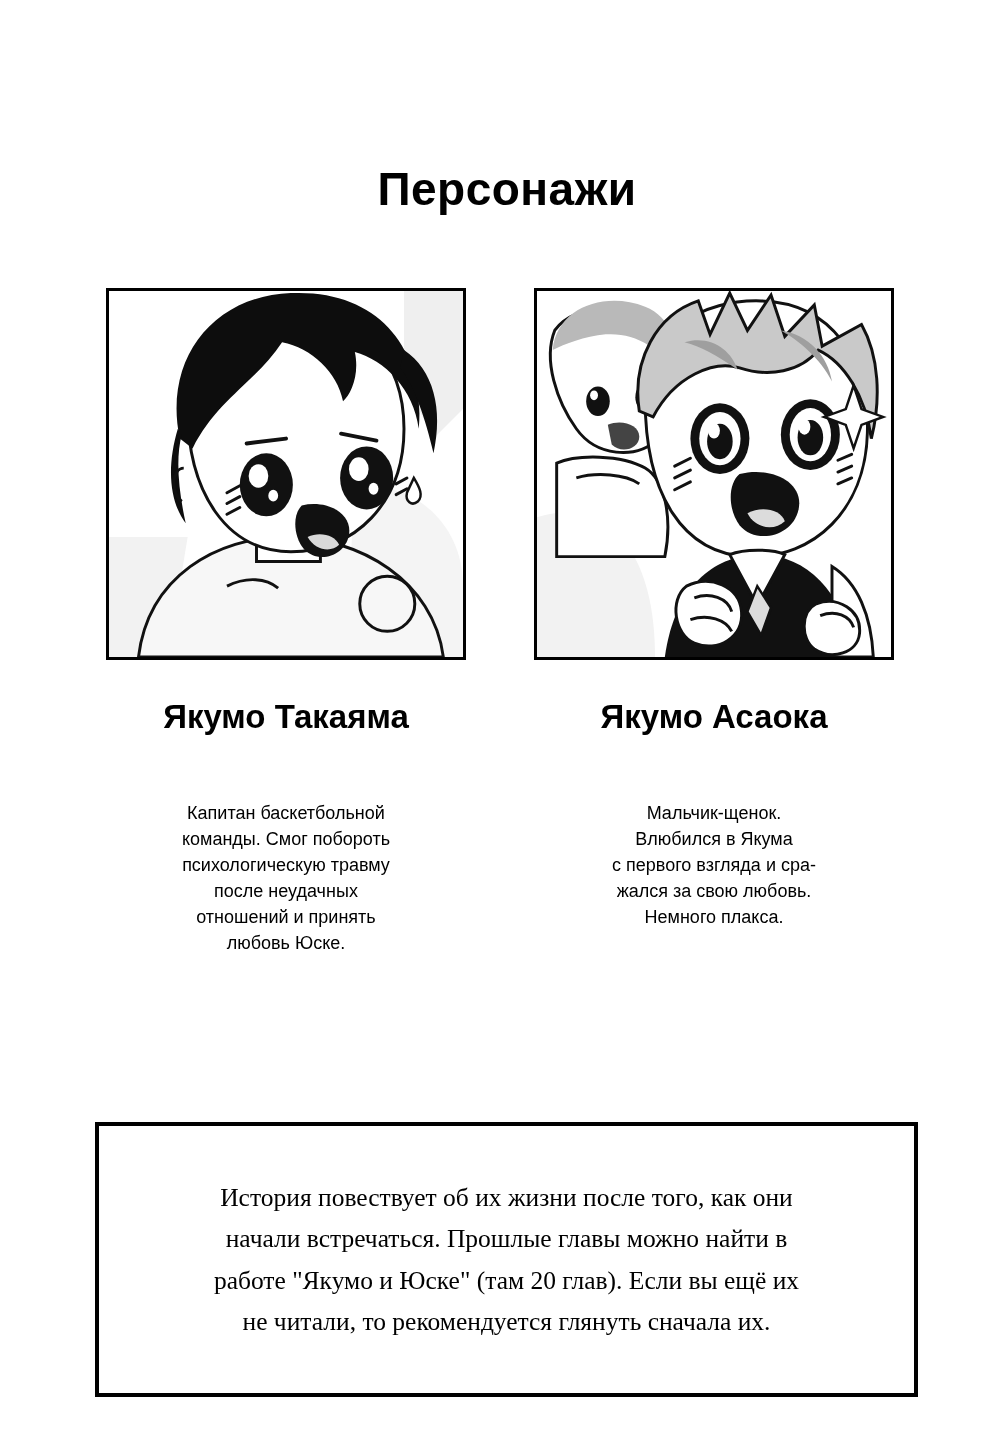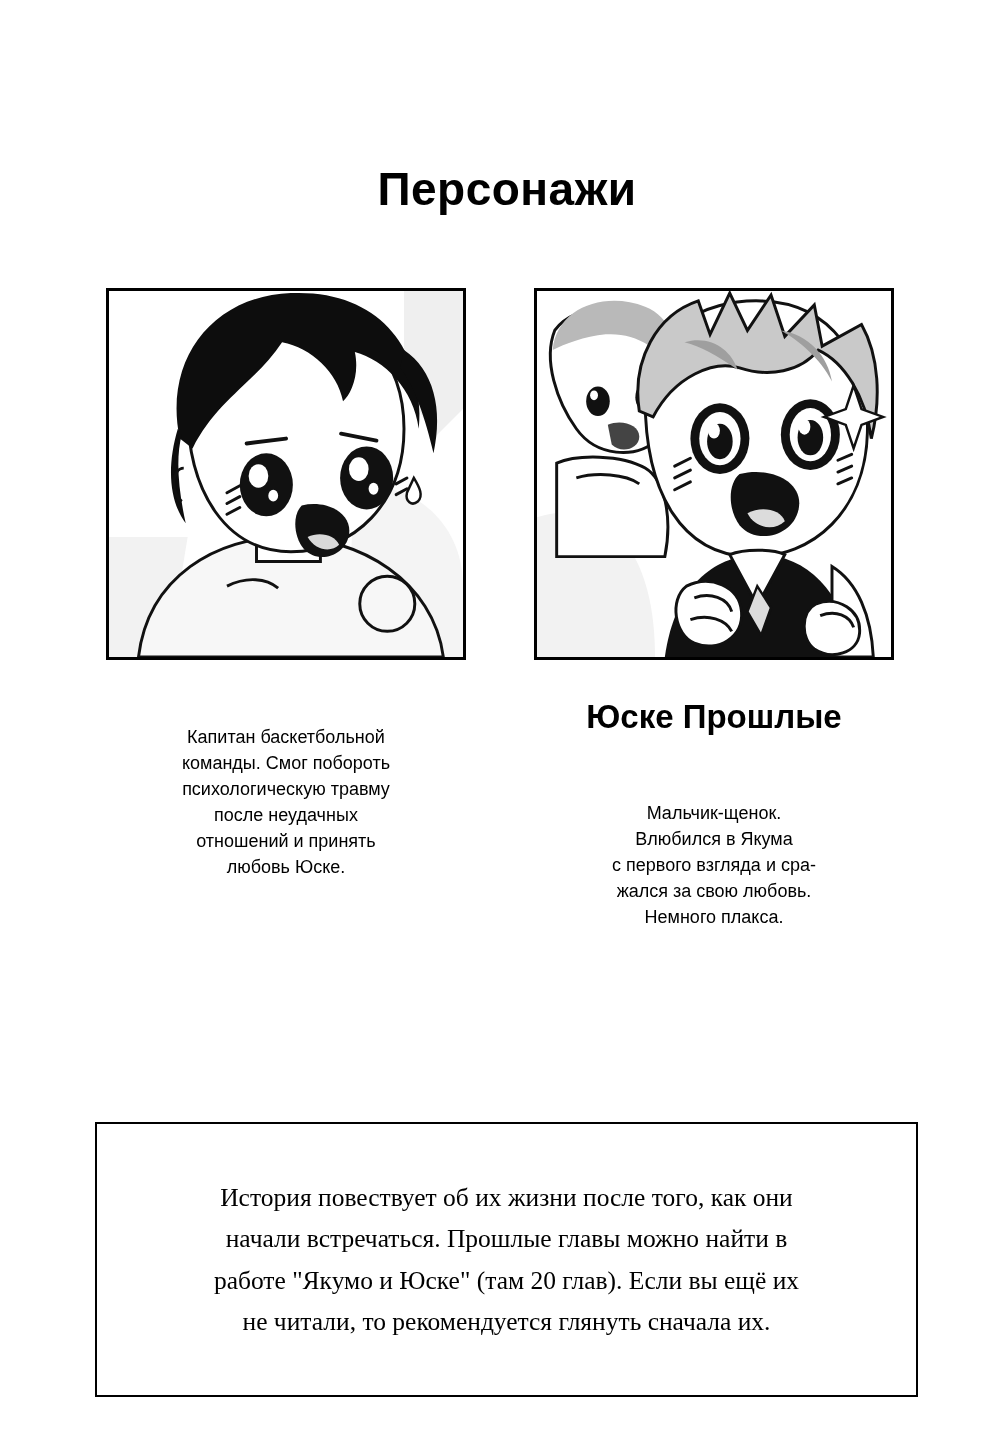--- a/index.html
+++ b/index.html
@@ -77,21 +77,21 @@
     white-space: pre-line;
     font-weight: 500;
   }
 
   .note-box {
     position: absolute;
     left: 95px;
     top: 1122px;
     width: 823px;
     height: 275px;
-    border: 2px solid #000000;
+    border: 4px solid #000000;
     box-sizing: border-box;
     background: #ffffff;
     display: flex;
     align-items: center;
     justify-content: center;
   }
   .note-text {
     font-family: "Liberation Serif", serif;
     font-size: 25.5px;
     line-height: 1.62;
@@ -145,20 +145,21 @@
           <path d="M202 250 C214 244 230 248 234 258 C226 266 210 264 202 250 Z" fill="#d9d9d9"></path>
 
           <path d="M310 190 C316 200 320 208 314 214 C308 219 301 214 303 205 Z" fill="#ffffff" stroke="#111" stroke-width="2.5"></path>
 
           <path d="M76 180 C64 180 62 205 74 214" fill="none" stroke="#111" stroke-width="3"></path>
 
           <circle cx="283" cy="318" r="28" fill="none" stroke="#111" stroke-width="3"></circle>
           <path d="M120 300 C140 290 160 292 172 302" fill="none" stroke="#111" stroke-width="3"></path>
         </svg>
       </div>
+      <div class="char-name">Якумо Такаяма</div>
       <div class="char-desc">Капитан баскетбольной
 команды. Смог побороть
 психологическую травму
 после неудачных
 отношений и принять
 любовь Юске.</div>
     </div>
 
     <div class="character">
       <div class="portrait-frame">
@@ -207,21 +208,21 @@
           <path d="M224 300 L238 322 L228 350 L214 326 Z" fill="#dcdcdc" stroke="#111" stroke-width="2.5"></path>
           <path d="M300 280 C326 296 340 330 342 372 L300 372 Z" fill="#ffffff" stroke="#111" stroke-width="3"></path>
 
           <path d="M152 300 C176 288 206 300 208 326 C210 352 184 368 160 358 C140 350 134 314 152 300 Z" fill="#ffffff" stroke="#111" stroke-width="3"></path>
           <path d="M160 312 C176 306 194 312 198 326" fill="none" stroke="#111" stroke-width="3"></path>
           <path d="M156 334 C174 328 192 334 198 346" fill="none" stroke="#111" stroke-width="3"></path>
           <path d="M284 318 C306 310 330 324 328 348 C326 368 300 376 282 364 C268 354 268 326 284 318 Z" fill="#ffffff" stroke="#111" stroke-width="3"></path>
           <path d="M288 330 C304 324 318 330 322 342" fill="none" stroke="#111" stroke-width="3"></path>
         </svg>
       </div>
-      <div class="char-name">Юске Прошлые</div>
+      <div class="char-name">Якумо Асаока</div>
       <div class="char-desc">Мальчик-щенок.
 Влюбился в Якума
 с первого взгляда и сра-
 жался за свою любовь.
 Немного плакса.</div>
     </div>
 
   </div>
 
   <div class="note-box">

